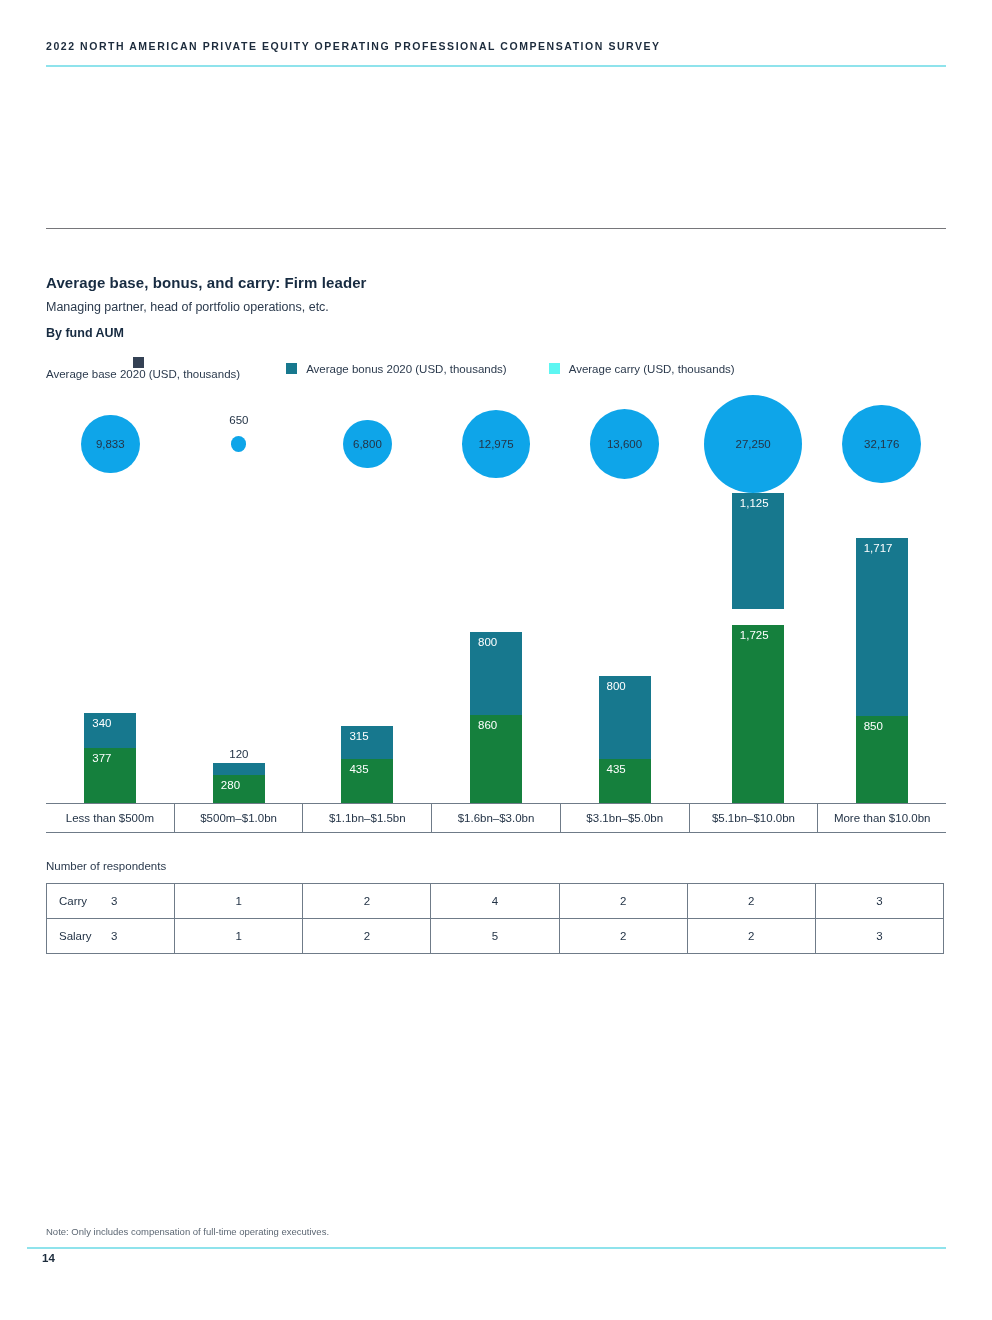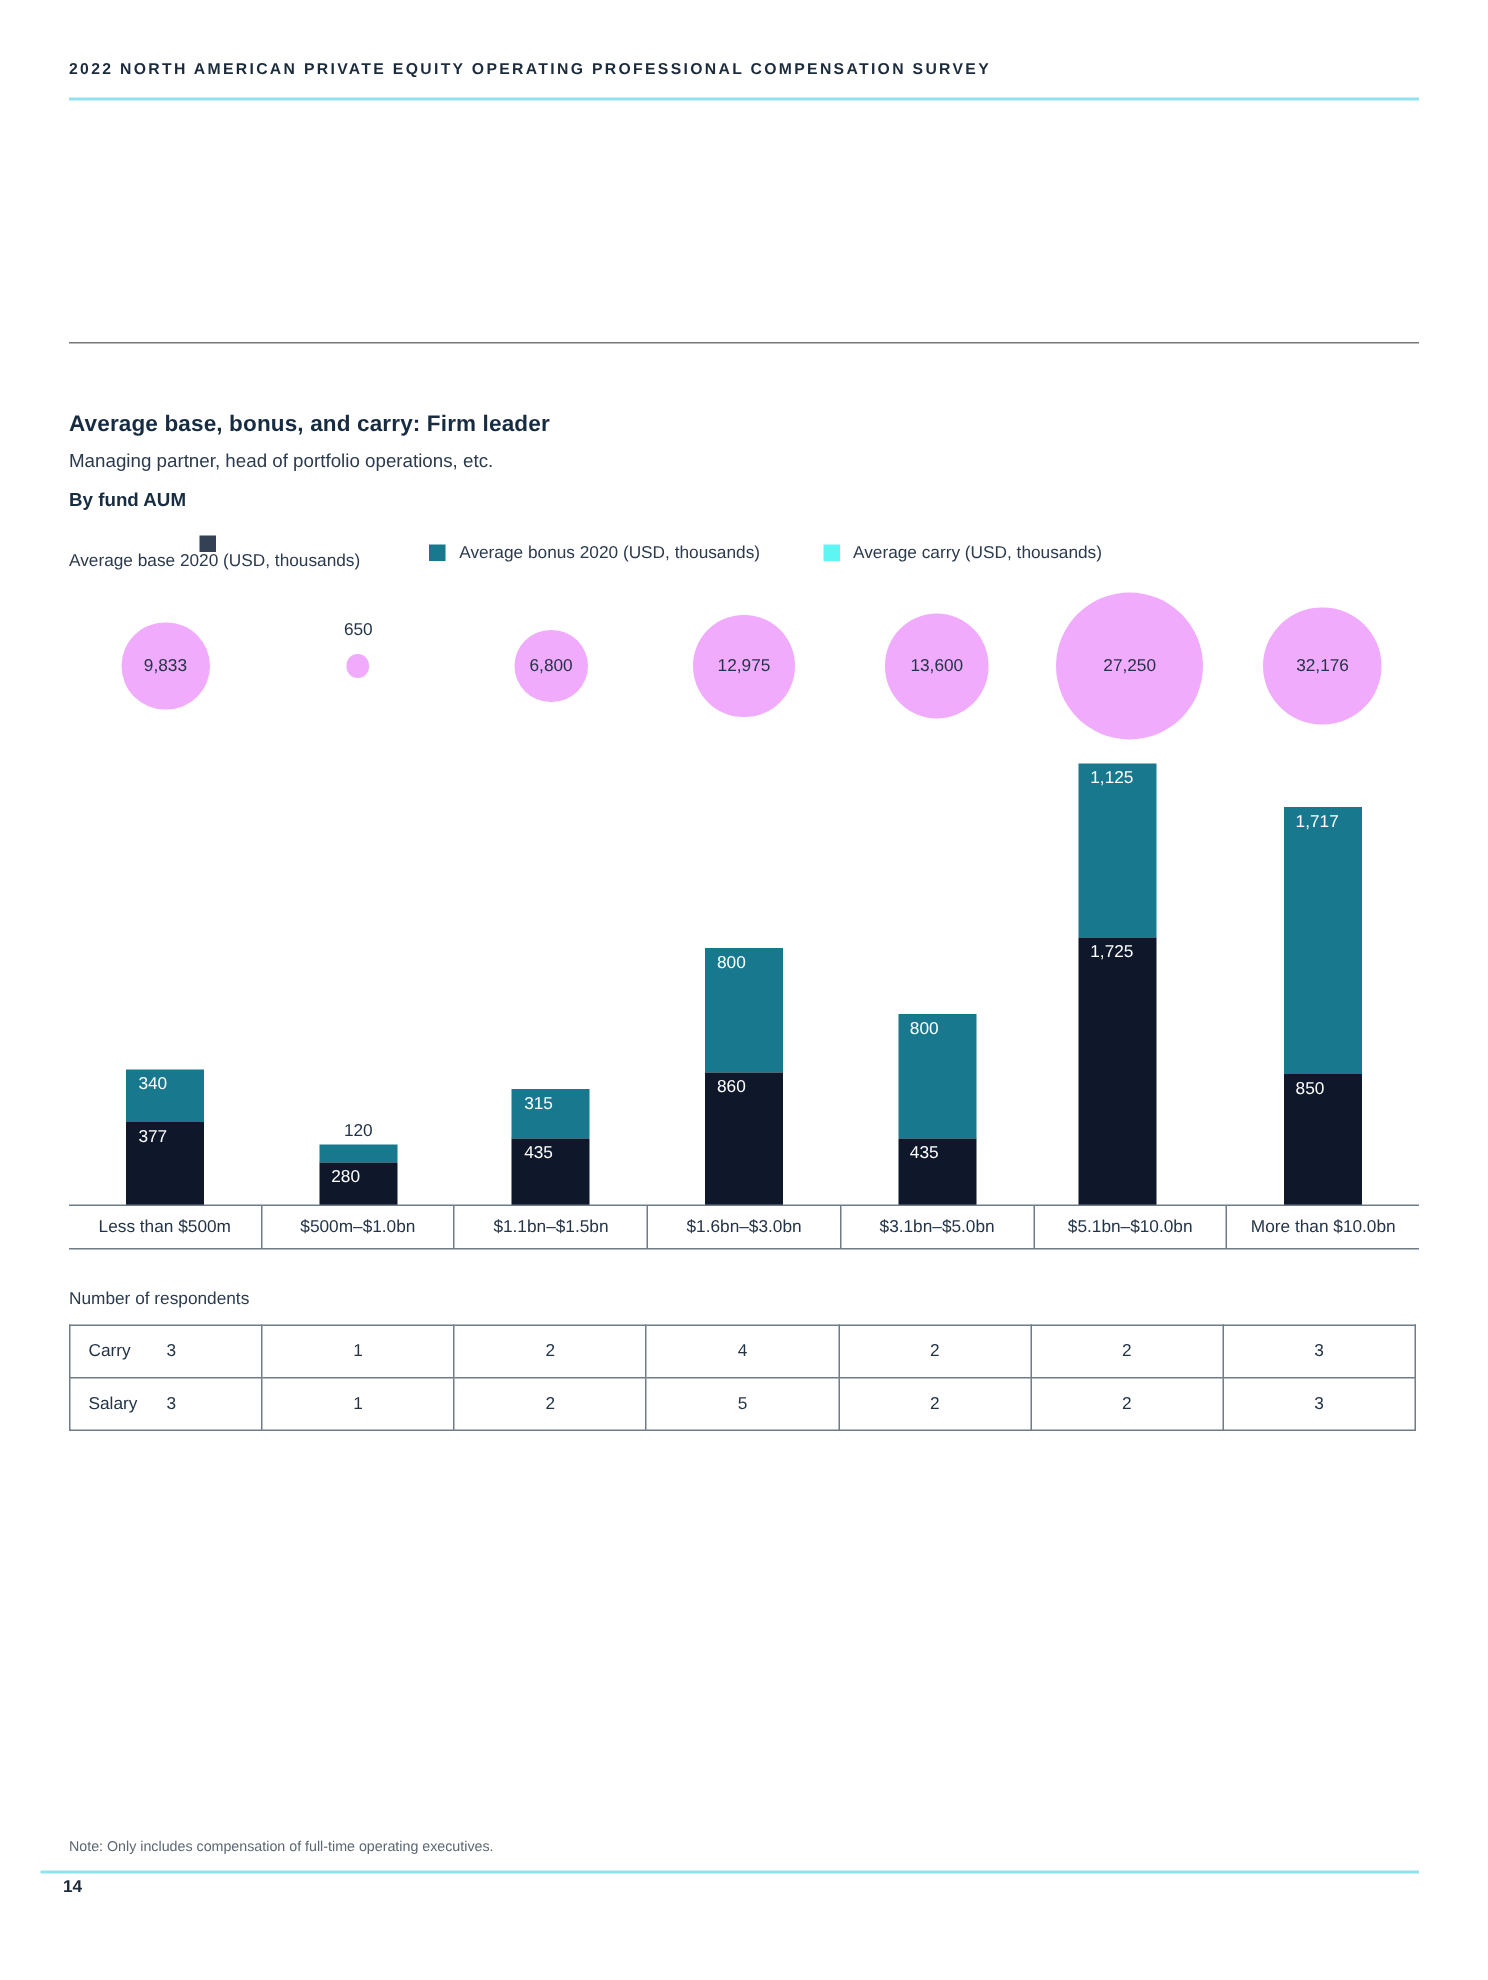--- a/index.html
+++ b/index.html
@@ -111,21 +111,21 @@
     position: absolute;
     top: 0;
     width: 128.57px;
     height: 440px;
   }
 
   
   .bubble {
     position: absolute;
     border-radius: 50%;
-    background: #f0abfc;
+    background: #0ea5e9;
     display: flex;
     align-items: center;
     justify-content: center;
     text-align: right;
   }
   .bubble-value {
     font-size: 11.5px;
     color: #243447;
     white-space: nowrap;
   }
@@ -146,21 +146,21 @@
     flex-direction: column;
   }
   .seg {
     display: flex;
     align-items: flex-start;
     justify-content: flex-start;
     box-sizing: border-box;
     padding: 4px 0 0 8px;
   }
   .seg-bonus { background: #17788e; }
-  .seg-base  { background: #0f172a; }
+  .seg-base  { background: #15803d; }
   .seg-label {
     font-size: 11.5px;
     color: #ffffff;
     white-space: nowrap;
   }
   .seg-label-outside {
     position: absolute;
     width: 100%;
     text-align: center;
     font-size: 11.5px;
@@ -338,21 +338,21 @@
         </div>
         <div class="seg seg-base" style="height: 45.0225px;">
           <span class="seg-label">435</span>
         </div>
       </div>
     </div>
     <div class="cat-col" style="left: 642.857px;">
       <div class="bubble" style="width: 98px; height: 98px; left: 15.2857px; top: 3px;">
         <span class="bubble-value">27,250</span>
       </div>
-      <div class="bar-stack" style="left: 30px;">
+      <div class="bar-stack" style="left: 43px; gap: 16px;">
         <div class="seg seg-bonus" style="height: 116.438px;">
           <span class="seg-label">1,125</span>
         </div>
         <div class="seg seg-base" style="height: 178.537px;">
           <span class="seg-label">1,725</span>
         </div>
       </div>
     </div>
     <div class="cat-col" style="left: 771.429px;">
       <div class="bubble" style="width: 78.9086px; height: 78.9086px; left: 24.8314px; top: 12.5457px;">

